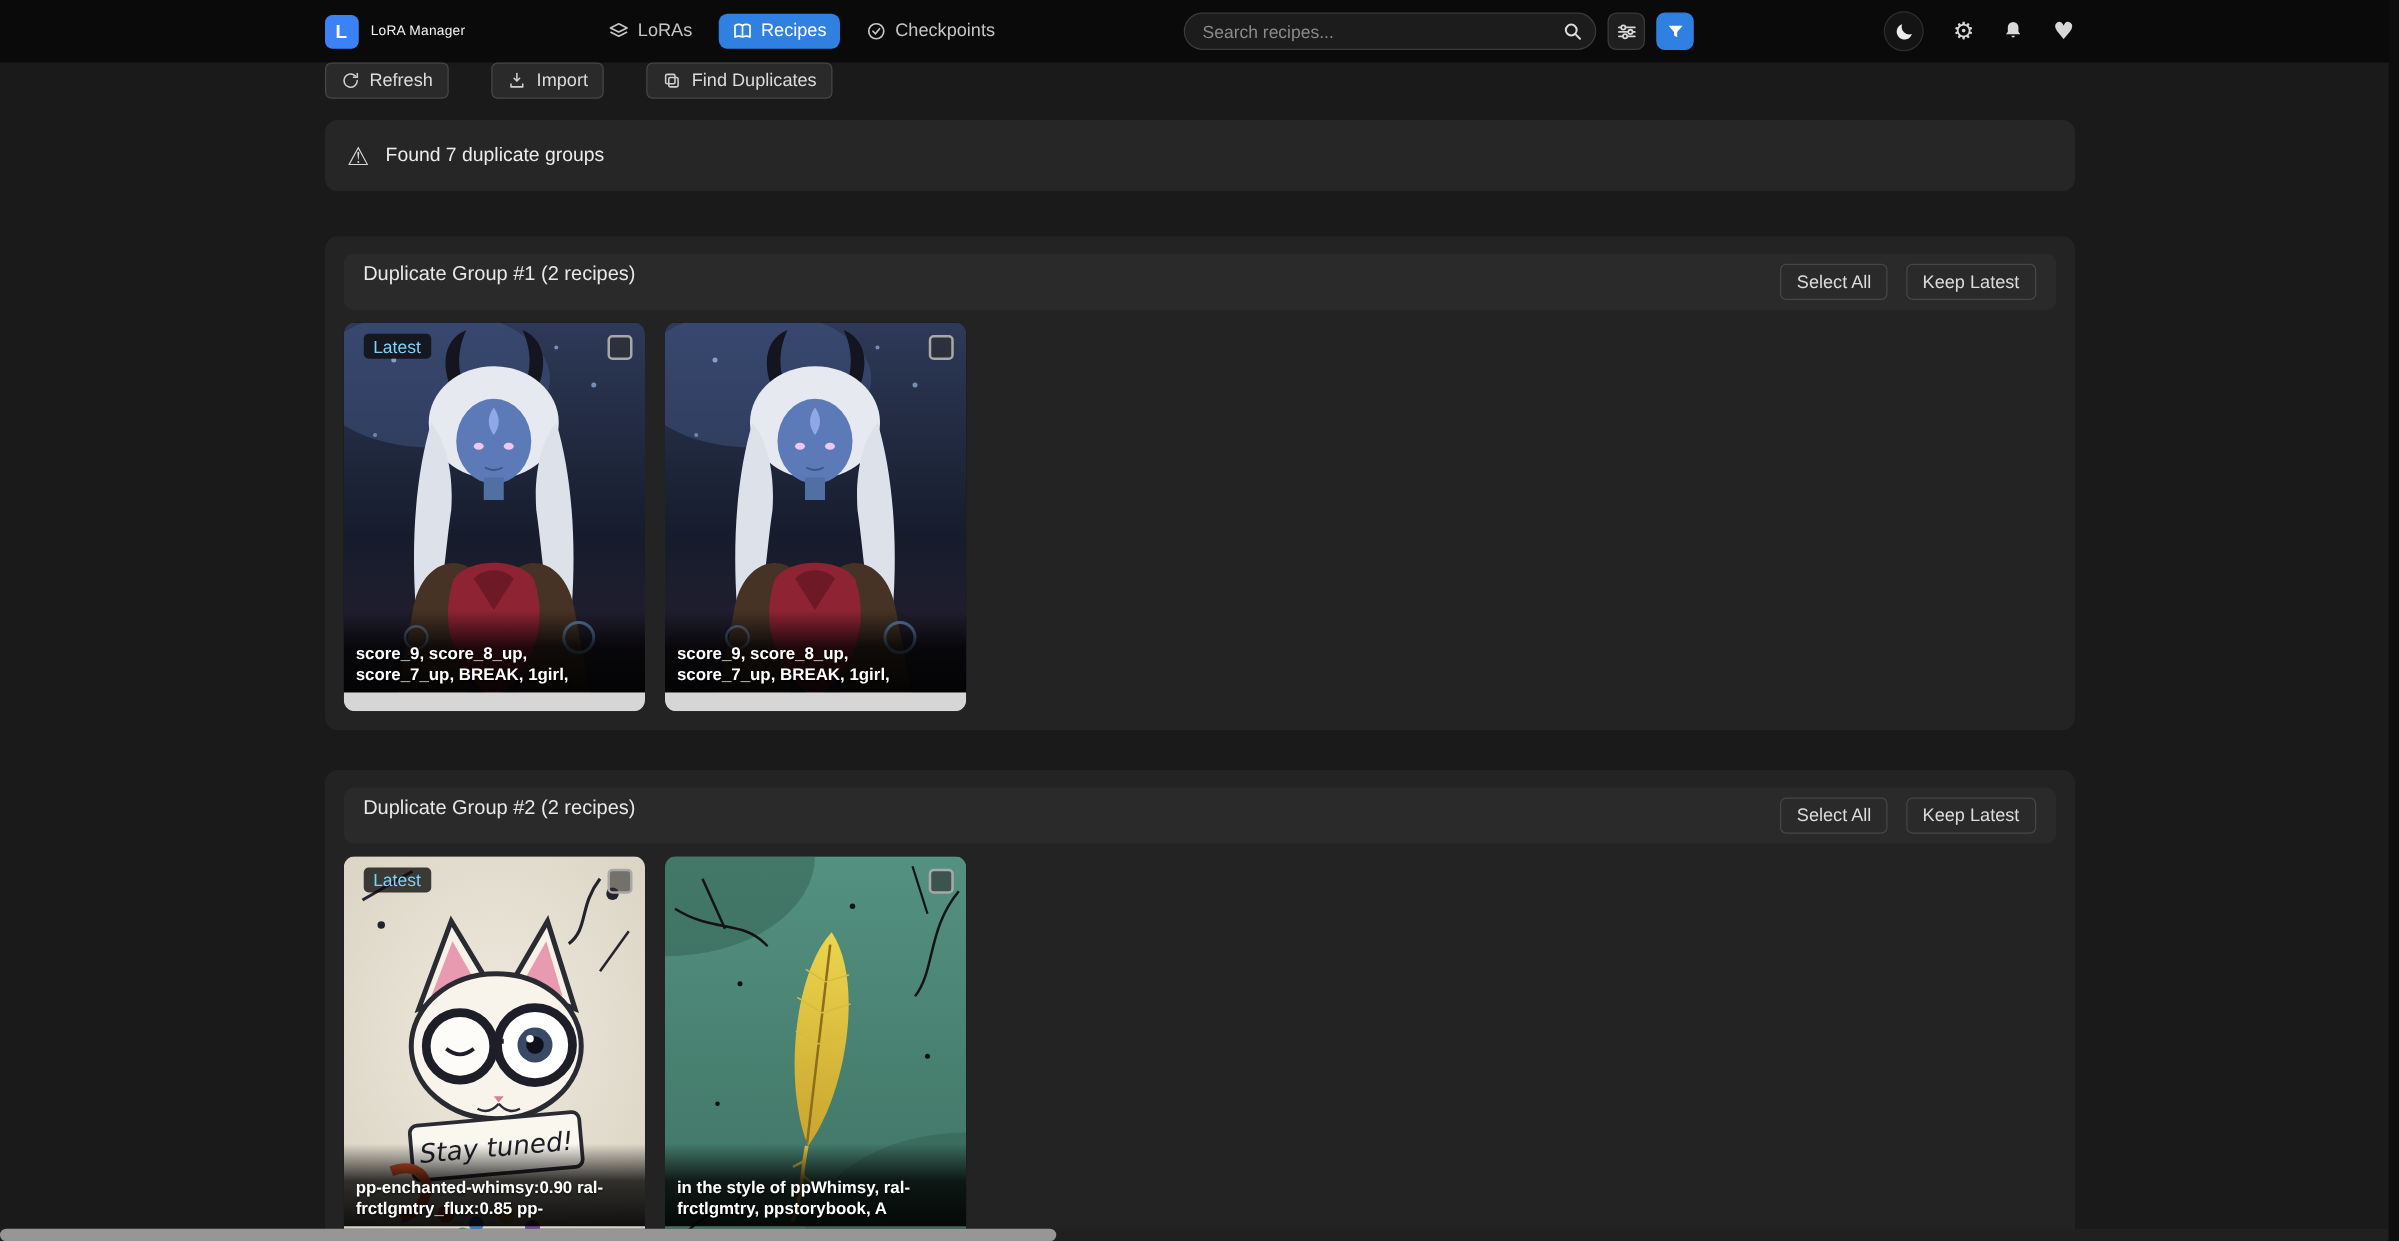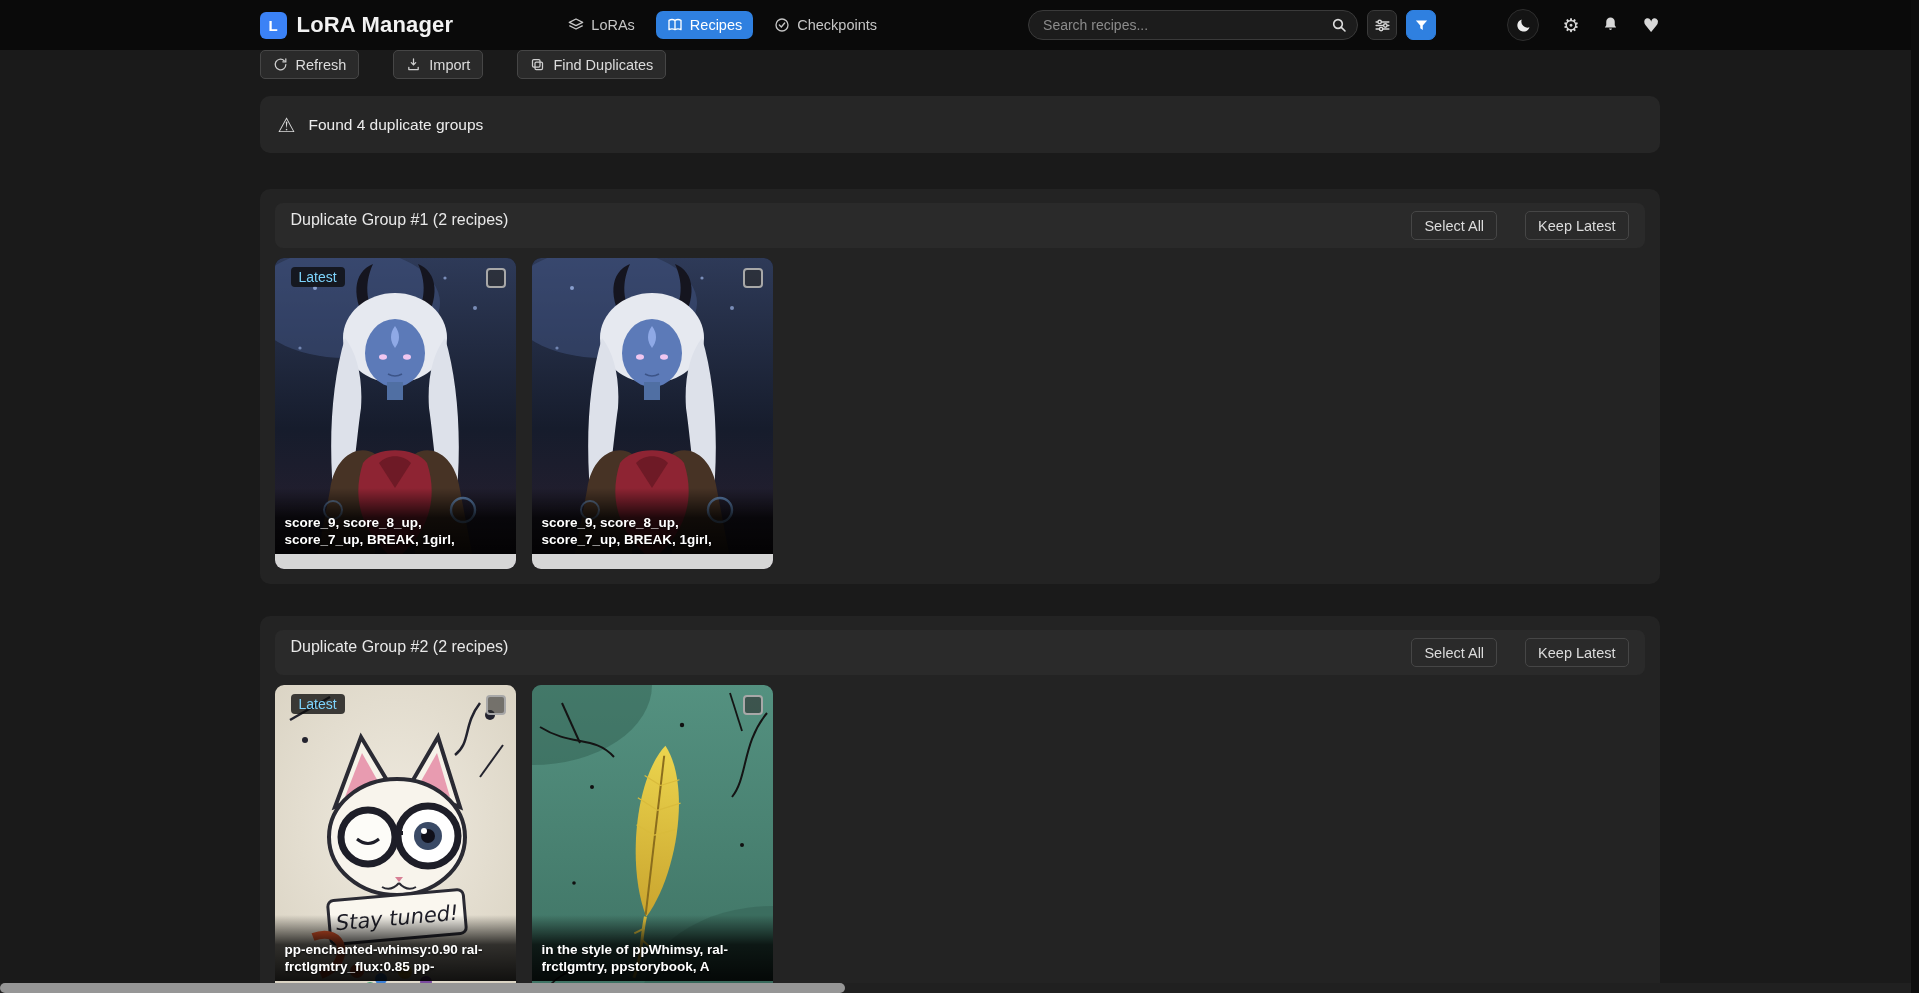--- a/index.html
+++ b/index.html
@@ -8,21 +8,21 @@
   .glyph{font-family:"DejaVu Sans","Liberation Sans",sans-serif;line-height:1}
 
   .app{position:relative;width:1919px;height:993px;background:#1a1a1a;overflow:hidden}
 
   
   .topbar{height:50px;background:#0a0a0a}
   .nav-inner{width:1400px;height:100%;margin:0 auto;display:flex;align-items:center}
   .brand{display:flex;align-items:center;gap:10px}
   .logo{width:27px;height:27px;border-radius:6px;background:#3b82f6;color:#fff;font-weight:bold;
     font-size:15px;display:flex;align-items:center;justify-content:center}
-  .brand-title{font-size:22px;font-weight:bold;color:#f2f2f2;letter-spacing:.2px}
+  .brand-title{font-size:11px;font-weight:normal;color:#f2f2f2;letter-spacing:.2px}
 
   .tabs{display:flex;align-items:flex-start;gap:10px;margin-left:104px}
   .tab{display:flex;align-items:center;gap:7px;padding:6px 11px;border-radius:7px;
     font-size:14.5px;color:#c6c6c6;cursor:pointer;white-space:nowrap}
   .tab.active{background:#2f80e0;color:#fff}
   .icon{display:inline-flex;align-items:center;justify-content:center}
   .icon svg{display:block}
 
   .search-wrap{position:relative;margin-left:140px}
   .search-input{width:330px;height:30px;background:#1c1c1c;border:1px solid #3a3a3a;border-radius:15px;
@@ -55,21 +55,21 @@
   .delete-group{display:flex;align-items:center;gap:7px;color:#8f8f8f;font-size:14.5px}
   .count-input{width:104px;height:29px;background:#1c1c1c;border:1px solid #3a3a3a;border-radius:5px;
     color:#b0b0b0;text-align:center;font-size:14px;outline:none;font-family:inherit}
   .close-btn{background:none;border:none;color:#e3e3e3;font-size:19px;cursor:pointer;margin-left:8px;padding:0 4px}
 
   
   .group-panel{margin-top:36px;background:#232323;border-radius:10px;padding:14px 15px 15px}
   .group-panel.second{margin-top:32px}
   .group-header{display:flex;background:#2a2a2a;border-radius:8px;padding:8px 16px}
   .group-title{font-size:16px;color:#e8e8e8}
-  .group-actions{margin-left:auto;display:flex;gap:28px}
+  .group-actions{margin-left:auto;display:flex;gap:15px}
 
   .cards{display:flex;gap:16px;margin-top:10px}
   .card{position:relative;width:241px;height:311px;border-radius:9px;overflow:hidden;background:#101018;
     cursor:pointer;flex:none}
   .card .art{position:absolute;inset:0;width:100%;height:100%}
   .card-badge{position:absolute;top:9px;left:16px;background:rgba(12,12,12,.78);color:#7dd3fc;
     font-size:14px;padding:2px 8px;border-radius:4px;z-index:3}
   .card-check{position:absolute;top:10px;right:10px;width:20px;height:20px;border:2px solid #a8a8a8;
     border-radius:4px;background:rgba(45,45,45,.6);z-index:3}
   .card-caption{position:absolute;left:0;right:0;bottom:15px;padding:26px 30px 6px 10px;
@@ -202,21 +202,21 @@
               <rect x="8" y="8" width="12" height="12" rx="2"></rect>
               <rect x="4" y="4" width="12" height="12" rx="2"></rect>
             </svg>
         </span>
         <span>Find Duplicates</span>
       </button>
     </div>
 
     <div class="alert">
       <span class="alert-icon glyph">⚠</span>
-      <span class="alert-msg">Found 4 duplicate groups</span>
+      <span class="alert-msg">Found 7 duplicate groups</span>
     </div>
 
     <section class="group-panel">
       <div class="group-header">
         <span class="group-title">Duplicate Group #1 (2 recipes)</span>
         <div class="group-actions">
           <button class="btn">
             <span>Select All</span>
           </button>
           <button class="btn">

